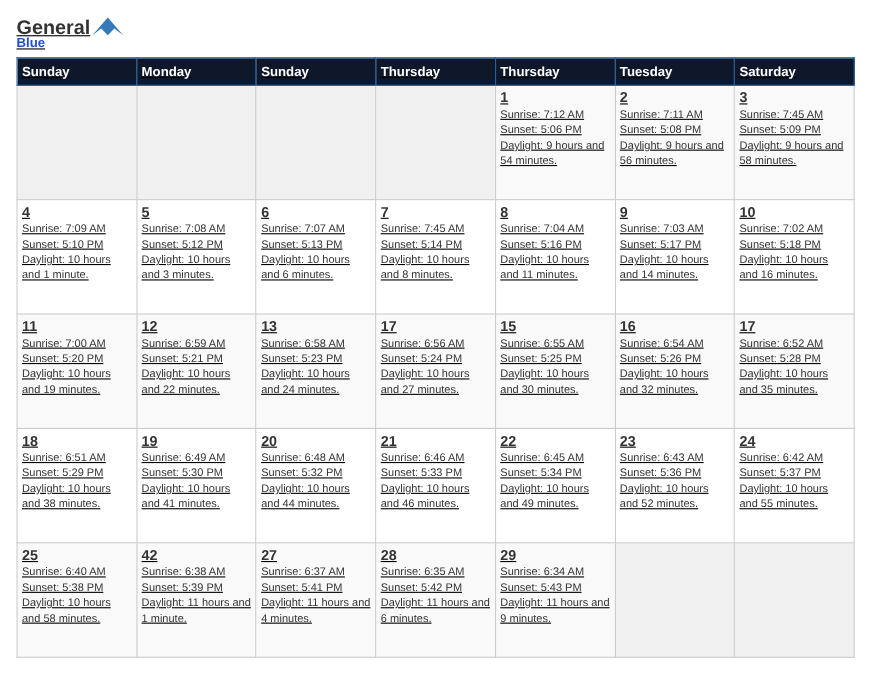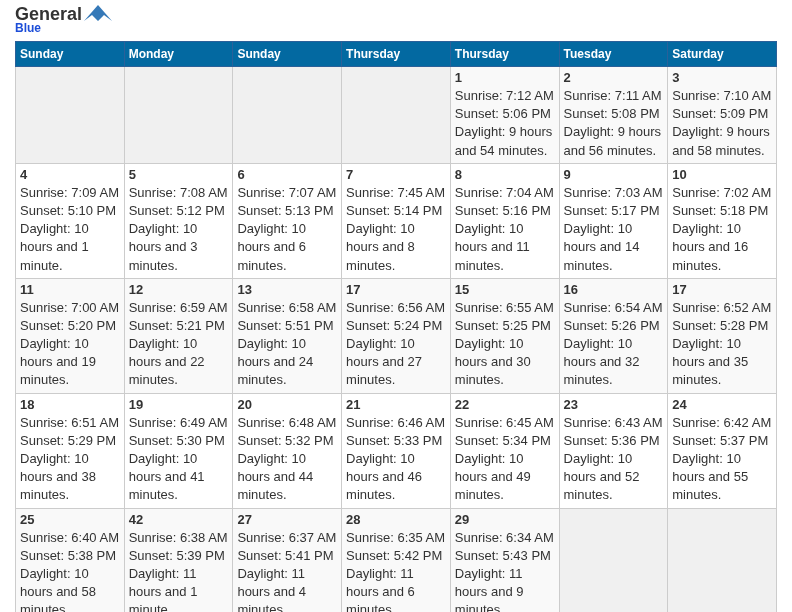--- a/index.html
+++ b/index.html
@@ -6,23 +6,24 @@
     body {
       font-family: Arial, sans-serif;
       background: #fff;
       width: 792px;
       height: 612px;
       overflow: hidden;
     }
     .page {
       width: 792px;
       height: 612px;
-      padding: 3px 15px;
+      padding: 14px 15px;
       display: flex;
       flex-direction: column;
+      text-decoration: underline;
     }
     .header {
       display: flex;
       justify-content: space-between;
       align-items: flex-start;
       margin-bottom: 6px;
     }
     .logo {
       display: flex;
       align-items: center;
@@ -46,21 +47,21 @@
       border: 1px solid #ccc;
       border-collapse: collapse;
       width: 100%;
     }
     table {
       width: 100%;
       border-collapse: collapse;
       table-layout: fixed;
     }
     thead th {
-      background-color: #0369a1;
+      background-color: #0f172a;
       color: #fff;
       font-size: 12px;
       font-weight: bold;
       padding: 5px 4px;
       border: 1px solid #2a6099;
       text-align: left;
     }
     tbody td {
       border: 1px solid #ccc;
       vertical-align: top;
@@ -76,21 +77,21 @@
       background-color: #ffffff;
     }
     .day-number {
       font-size: 13px;
       font-weight: bold;
       color: #333;
       display: block;
       margin-bottom: 2px;
     }
     .day-info {
-      font-size: 13px;
+      font-size: 10px;
       color: #333;
       line-height: 1.4;
     }
     .empty-cell {
       background-color: #f0f0f0 !important;
     }
   </style>
 </head>
 <body>
 
@@ -140,21 +141,21 @@
           </td>
           <td>
             <span class="day-number">2</span>
             <div class="day-info">Sunrise: 7:11 AM
 Sunset: 5:08 PM
 Daylight: 9 hours
 and 56 minutes.</div>
           </td>
           <td>
             <span class="day-number">3</span>
-            <div class="day-info">Sunrise: 7:10 AM
+            <div class="day-info">Sunrise: 7:45 AM
 Sunset: 5:09 PM
 Daylight: 9 hours
 and 58 minutes.</div>
           </td>
         </tr>
         <tr>
           <td>
             <span class="day-number">4</span>
             <div class="day-info">Sunrise: 7:09 AM
 Sunset: 5:10 PM
@@ -215,21 +216,21 @@
           <td>
             <span class="day-number">12</span>
             <div class="day-info">Sunrise: 6:59 AM
 Sunset: 5:21 PM
 Daylight: 10 hours
 and 22 minutes.</div>
           </td>
           <td>
             <span class="day-number">13</span>
             <div class="day-info">Sunrise: 6:58 AM
-Sunset: 5:51 PM
+Sunset: 5:23 PM
 Daylight: 10 hours
 and 24 minutes.</div>
           </td>
           <td>
             <span class="day-number">17</span>
             <div class="day-info">Sunrise: 6:56 AM
 Sunset: 5:24 PM
 Daylight: 10 hours
 and 27 minutes.</div>
           </td>

